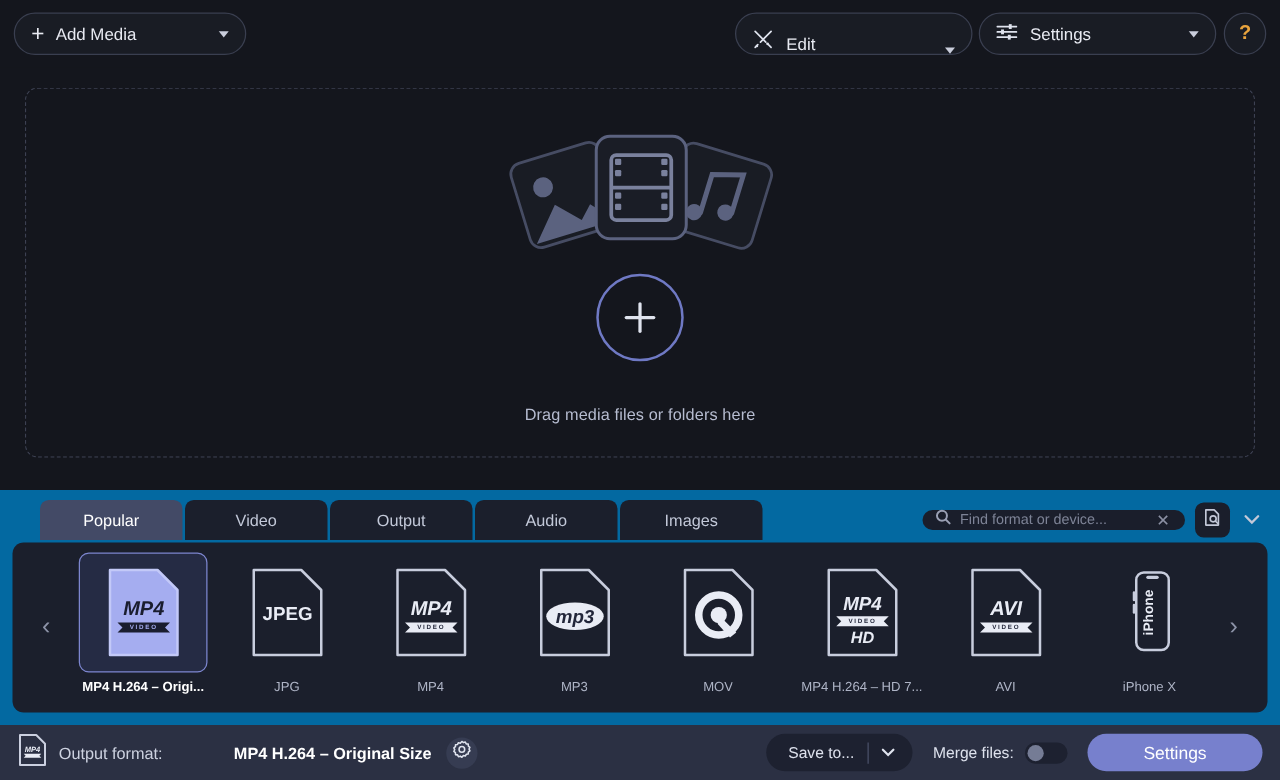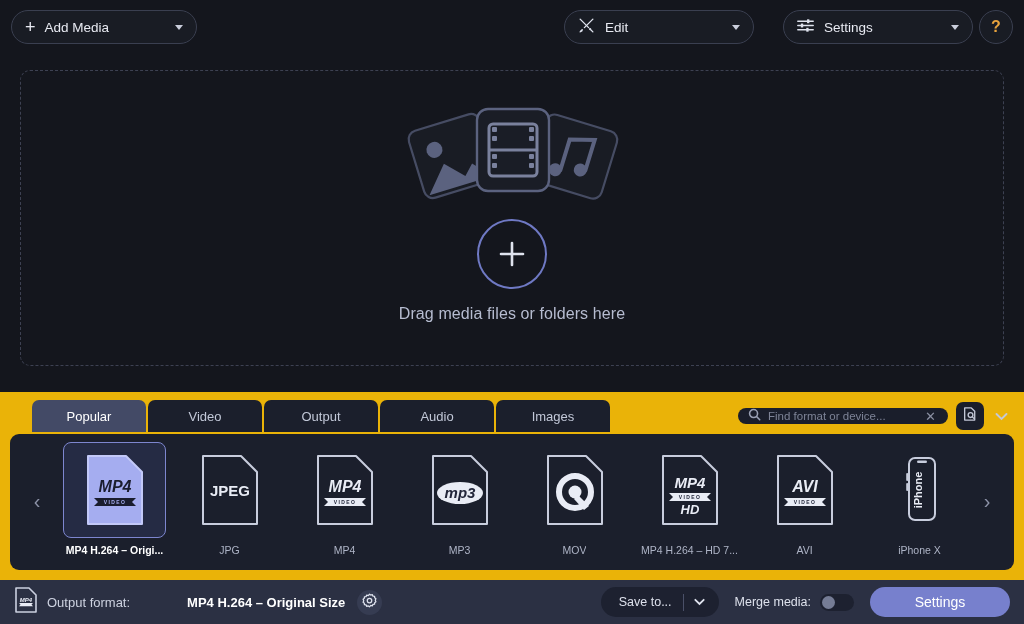--- a/index.html
+++ b/index.html
@@ -22,21 +22,21 @@
     background: #191c24; color: #e8eaf2; font-size: 13.5px; cursor: pointer;
   }
   .pill .lbl { white-space: nowrap; }
   .chev {
     width: 0; height: 0; border-left: 4.5px solid transparent;
     border-right: 4.5px solid transparent; border-top: 5.5px solid #c9cddb;
   }
   #add-media { left: 11px; top: 10px; width: 186px; padding: 0 13px; }
   #add-media .plusic { font-size: 18px; color: #e8eaf2; line-height: 1; margin-right: 9px; font-weight: 300;}
   #add-media .lbl { flex: 1; }
-  #edit-btn { left: 564px; top: 10px; width: 190px; padding: 0 13px; }
+  #edit-btn { left: 588px; top: 10px; width: 190px; padding: 0 13px; align-items: flex-end; }
   #edit-btn .lbl { flex: 1; margin-left: 10px; }
   #settings-btn { left: 783px; top: 10px; width: 190px; padding: 0 13px; }
   #settings-btn .lbl { flex: 1; margin-left: 10px; }
   #help-btn {
     position: absolute; left: 979px; top: 10px; width: 34px; height: 34px;
     border: 1px solid #3a3f50; border-radius: 50%; background: #191c24;
     display: flex; align-items: center; justify-content: center;
     color: #e8a33d; font-size: 16px; font-weight: bold; cursor: pointer;
   }
 
@@ -48,27 +48,27 @@
     justify-content: flex-start; cursor: pointer;
   }
   .media-art { margin-top: 30px; width: 230px; height: 100px; }
   .plus-circle {
     margin-top: 18px; width: 70px; height: 70px; border-radius: 50%;
     border: 2px solid #6f79c4; display: flex; align-items: center;
     justify-content: center;
   }
   .plus-circle svg { display: block; }
   .drop-text {
-    margin-top: 16px; color: #b6bcd0; font-size: 16px; letter-spacing: .1px;
+    margin-top: 35px; color: #b6bcd0; font-size: 13px; letter-spacing: .1px;
   }
 
   
   .fmt-panel {
     position: absolute; left: 0; top: 392px; width: 1024px; height: 188px;
-    background: #eab308;
+    background: #0369a1;
   }
   .tabs { position: absolute; left: 32px; top: 8px; display: flex; gap: 2px; }
   .tab {
     width: 114px; height: 32px; display: flex; align-items: center;
     justify-content: center; font-size: 13px; color: #c2c8d8;
     background: #1b1f2c; border-radius: 7px 7px 0 0; cursor: pointer;
   }
   .tab.active { background: #434a66; color: #ffffff; }
 
   .search-wrap { position: absolute; right: 14px; top: 10px; display: flex; align-items: center; gap: 8px; }
@@ -438,21 +438,21 @@
         <span class="st-lbl">Save to...</span>
         <span class="st-div"></span>
         <span class="st-chev">
           <svg width="11" height="8" viewBox="0 0 11 8" fill="none" stroke="#dfe3ee" stroke-width="1.8" stroke-linecap="round">
             <path d="M1.3 1.8 L5.5 6 L9.7 1.8"></path>
           </svg>
         </span>
       </div>
 
       <div class="merge">
-        <span class="merge-lbl">Merge media:</span>
+        <span class="merge-lbl">Merge files:</span>
         <span class="toggle">
           <span class="knob"></span>
         </span>
       </div>
 
       <div class="convert-btn">
         <span>Settings</span>
       </div>
     </div>
   </div>

